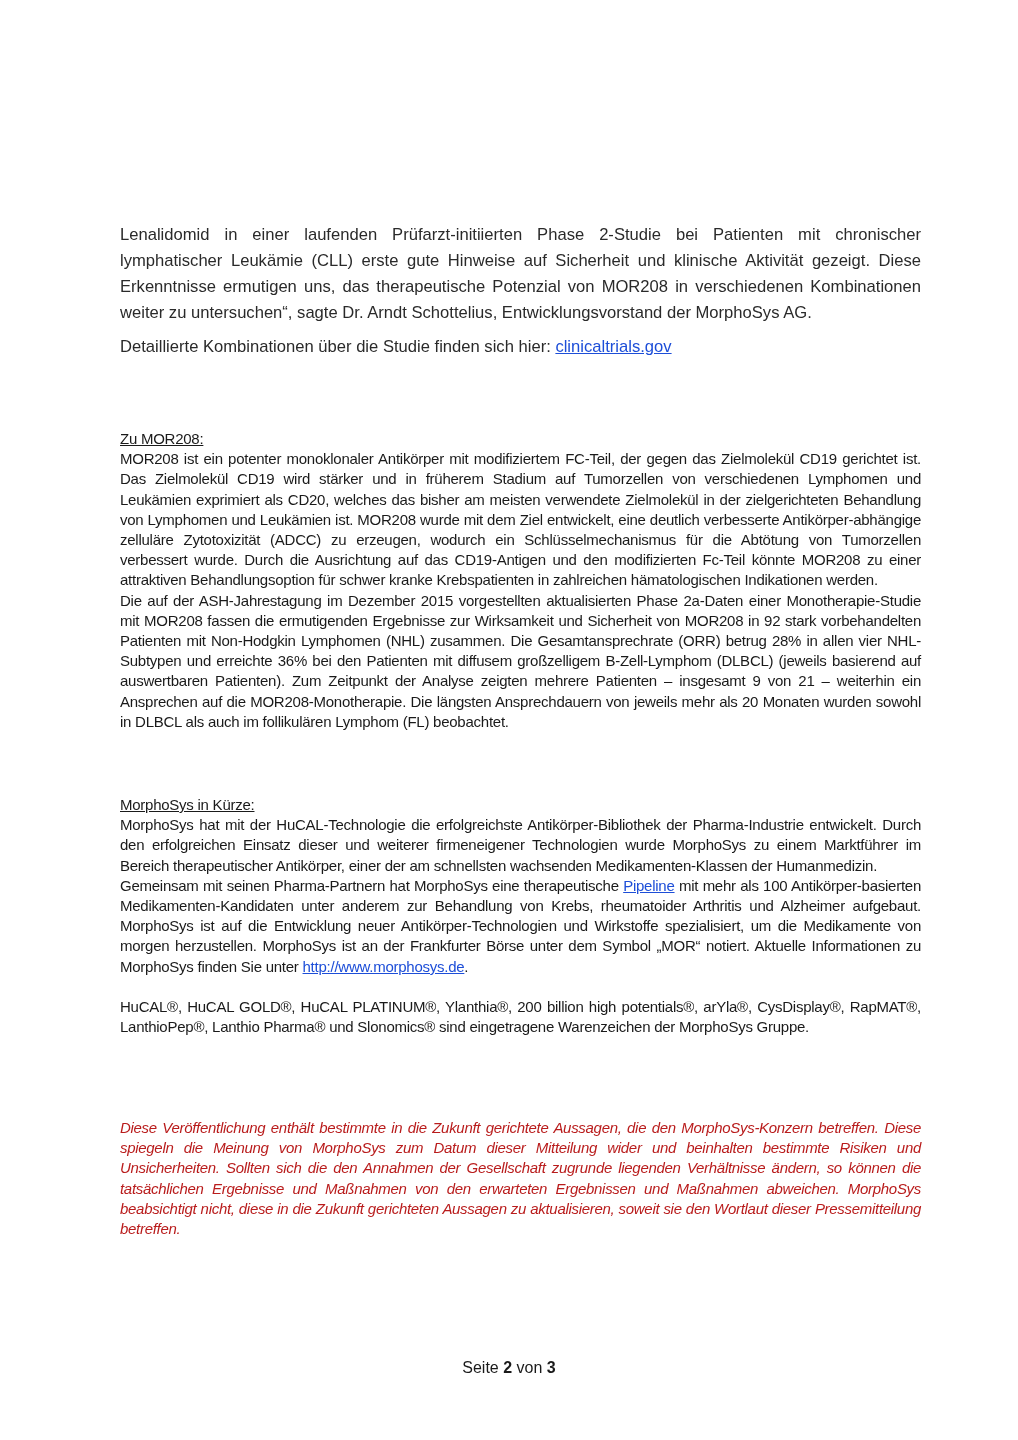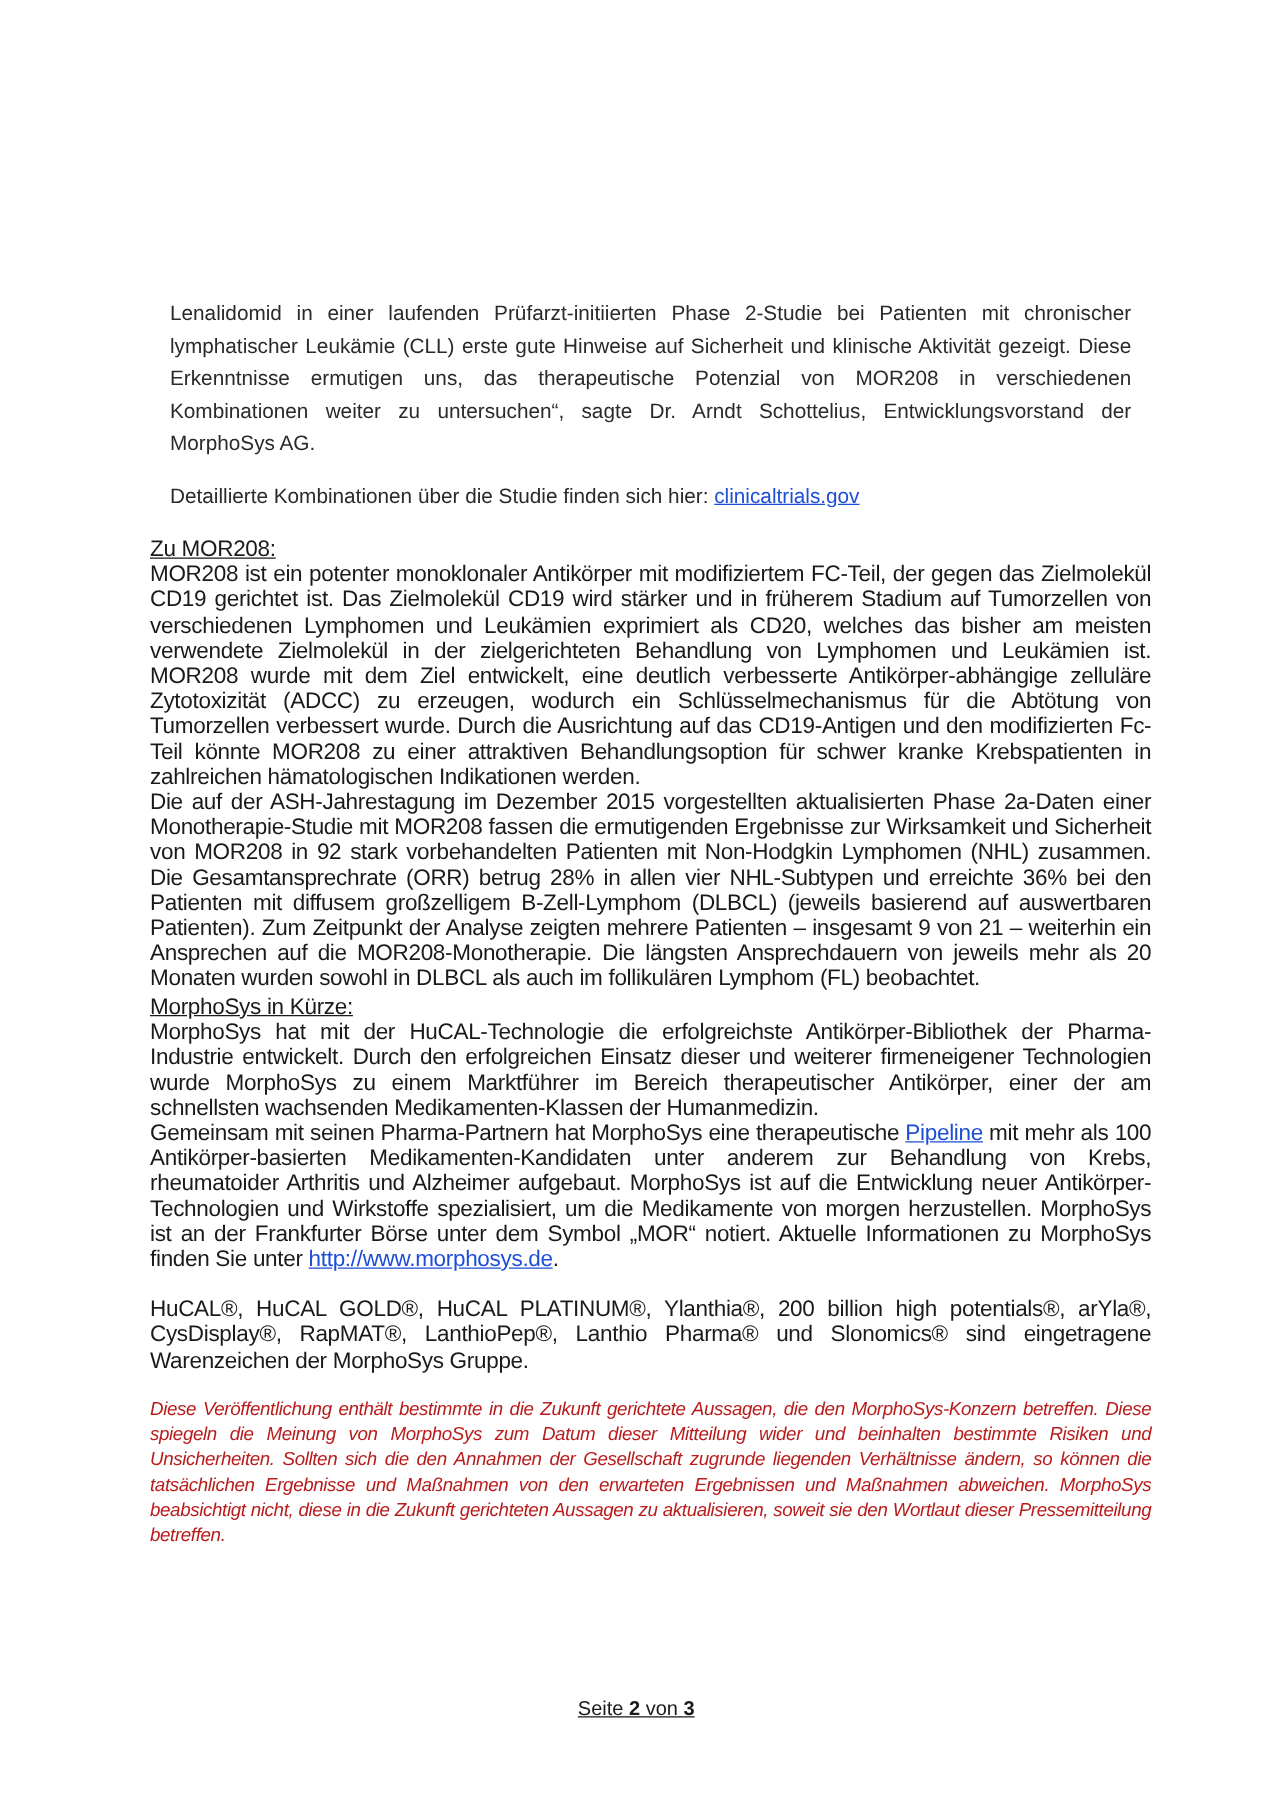--- a/index.html
+++ b/index.html
@@ -5,42 +5,42 @@
   html, body { margin: 0; padding: 0; background: #ffffff; }
   body {
     width: 1018px; height: 1440px; position: relative; overflow: hidden;
     font-family: "Liberation Sans", sans-serif; color: #1a1a1a;
   }
   .page { position: absolute; left: 0; top: 0; width: 1018px; height: 1440px; }
   .intro {
     position: absolute; left: 120px; top: 222px; width: 801px;
     font-size: 16.6px; line-height: 26px; color: #2a2a2a; text-align: justify;
   }
-  .intro p { margin: 16px; }
+  .intro p { margin: 0; }
   .intro .detail { margin-top: 8px; }
   a.link { color: #1d4ed8; text-decoration: underline; }
   .section {
     position: absolute; left: 120px; width: 801px;
-    font-size: 18px; line-height: 20.2px; color: #1a1a1a; text-align: justify;
+    font-size: 15px; line-height: 20.2px; color: #1a1a1a; text-align: justify;
     letter-spacing: -0.25px;
   }
   .section p { margin: 0; }
   .section .heading { text-decoration: underline; text-align: left; }
   #sec-mor208 { top: 429px; }
   #sec-morphosys { top: 795px; }
   .trademarks { margin-top: 20px !important; }
   .disclaimer {
     position: absolute; left: 120px; top: 1118px; width: 801px;
     font-size: 15px; line-height: 20.2px; font-style: italic;
     color: #b91c1c; text-align: justify; letter-spacing: -0.3px;
   }
   .disclaimer p { margin: 0; }
   .footer {
     position: absolute; left: 0; top: 1359px; width: 1018px; text-align: center;
-    font-size: 16px; color: #1a1a1a; text-decoration: underline;
+    font-size: 16px; color: #1a1a1a;
   }
   .footer b { font-weight: bold; }
 </style>
 </head>
 <body>
 
 <div class="page">
 
   <div class="intro">
     <p>Lenalidomid in einer laufenden Prüfarzt-initiierten Phase 2-Studie bei Patienten mit chronischer lymphatischer Leukämie (CLL) erste gute Hinweise auf Sicherheit und klinische Aktivität gezeigt. Diese Erkenntnisse ermutigen uns, das therapeutische Potenzial von MOR208 in verschiedenen Kombinationen weiter zu untersuchen“, sagte Dr. Arndt Schottelius, Entwicklungsvorstand der MorphoSys AG.</p>

